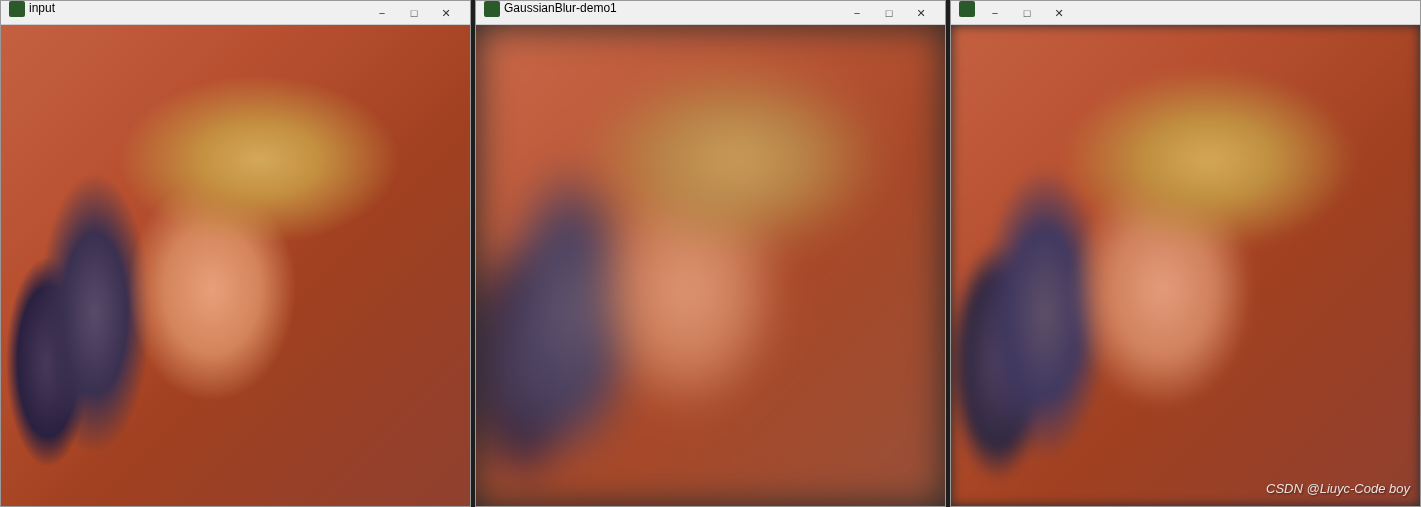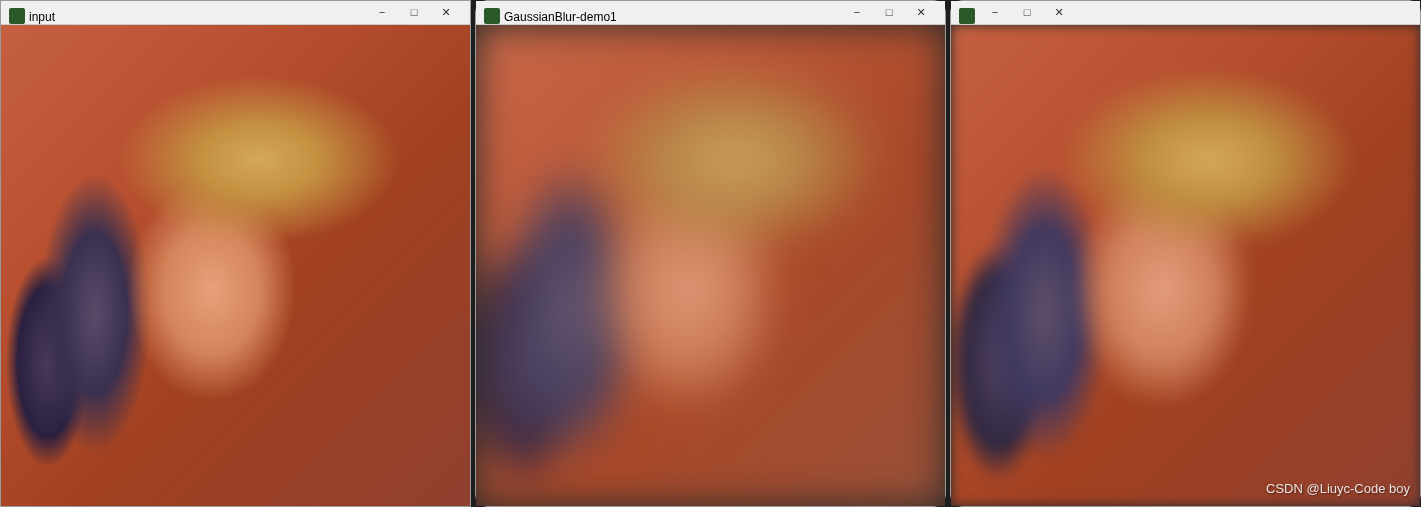--- a/index.html
+++ b/index.html
@@ -18,26 +18,25 @@
       display: flex;
       flex-direction: column;
       background: #f0f0f0;
       border: 1px solid #999;
       flex: 1;
       height: 507px;
     }
 
     .window + .window {
       margin-left: 4px;
-      border-radius: 13px;
     }
 
     .titlebar {
       display: flex;
-      align-items: flex-end;
+      align-items: flex-start;
       background: #f0f0f0;
       height: 24px;
       padding: 0 8px;
       border-bottom: 1px solid #ccc;
       flex-shrink: 0;
       user-select: none;
     }
 
     .titlebar-title {
       flex: 1;
@@ -64,20 +63,21 @@
       justify-content: center;
       font-size: 11px;
       color: #333;
     }
 
     .window-content {
       flex: 1;
       position: relative;
       overflow: hidden;
       background: #2b2b2b;
+      font-style: italic;
     }
 
     
     .lena-original {
       width: 100%;
       height: 100%;
       background:
         
         radial-gradient(ellipse 200px 120px at 55% 28%, #d4a85a 0%, #c49040 30%, transparent 70%),
         

